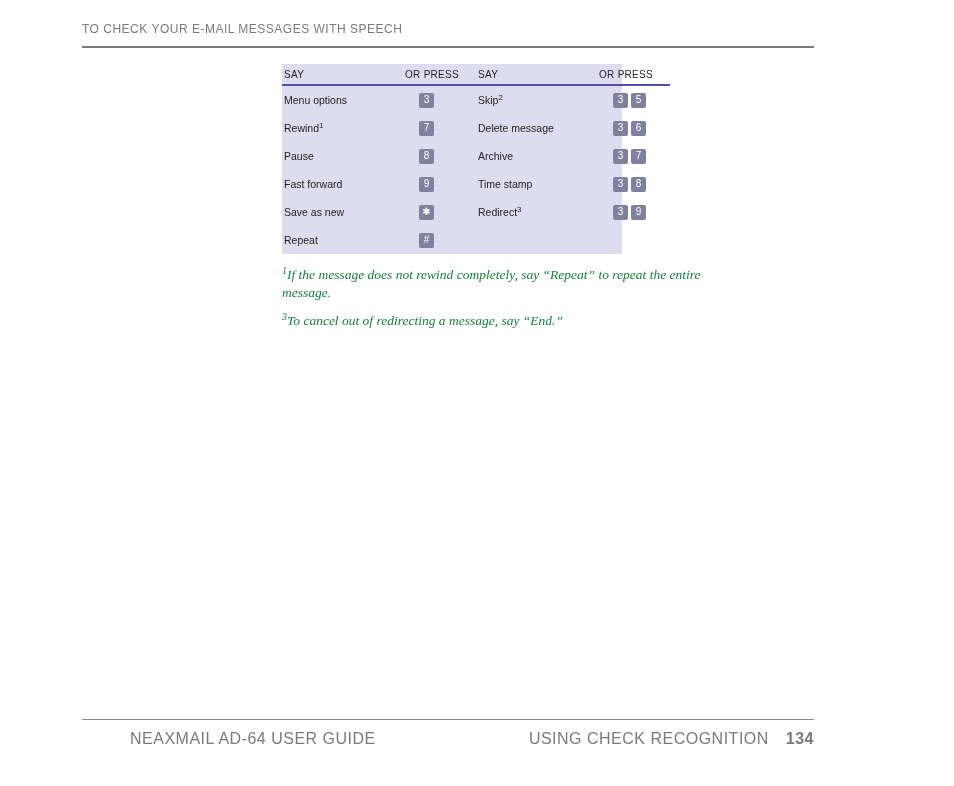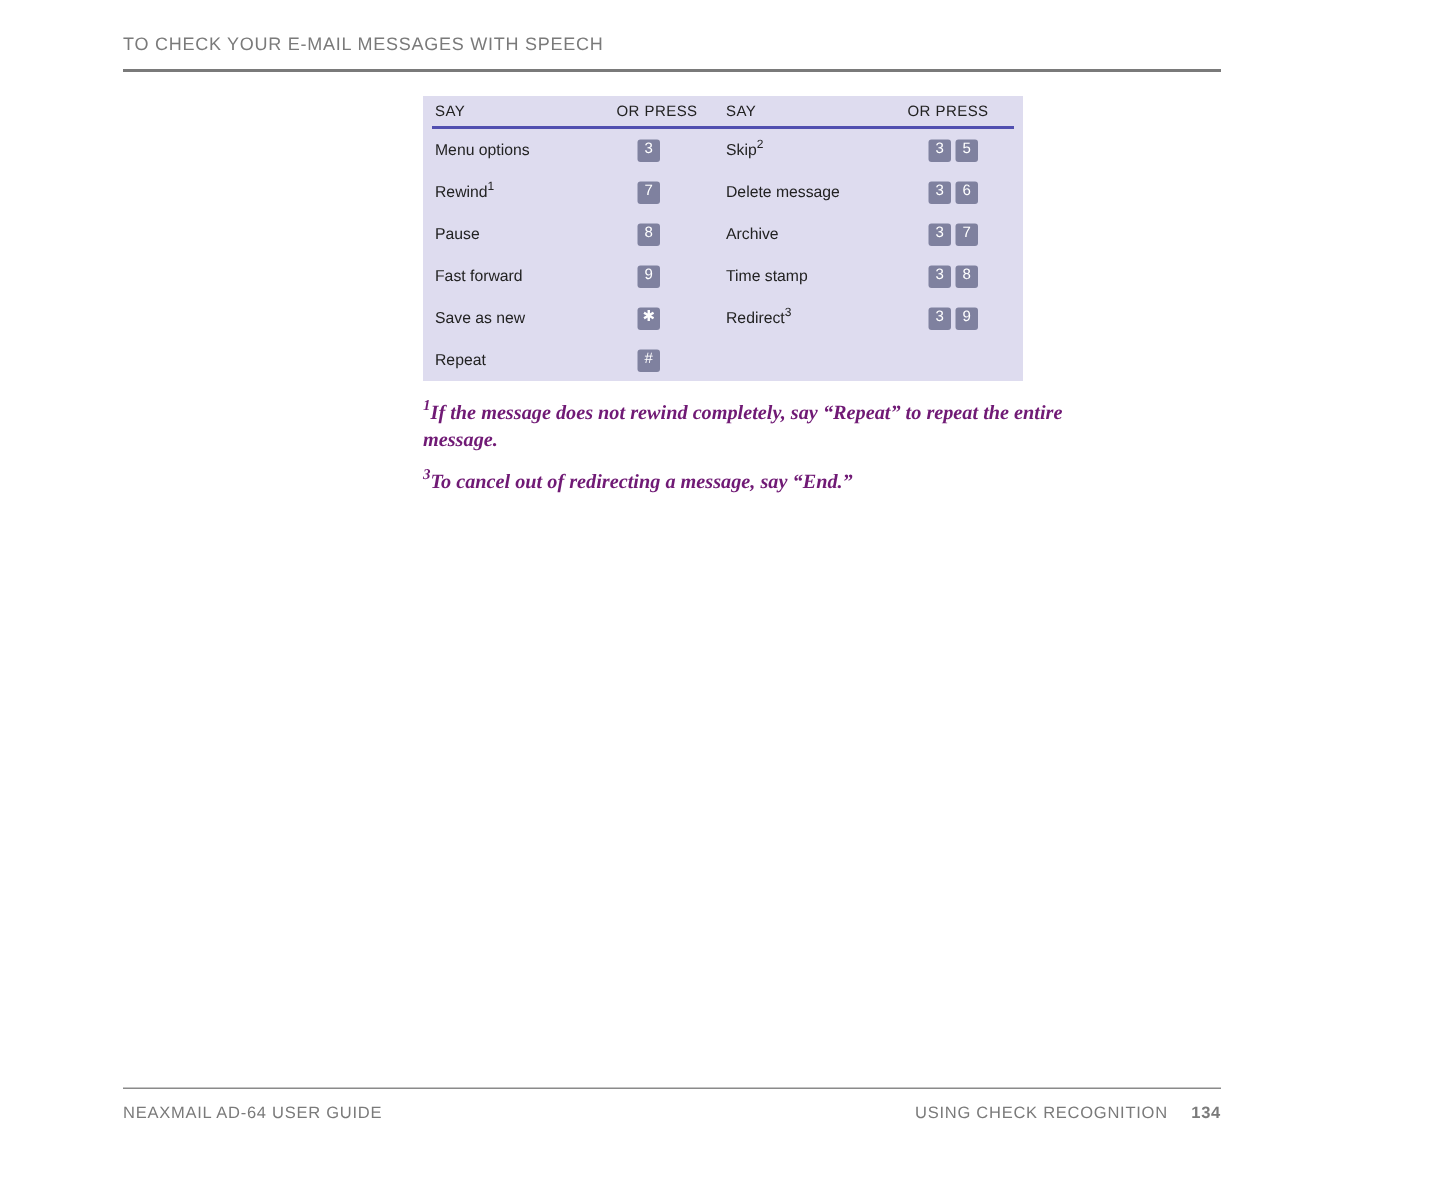--- a/index.html
+++ b/index.html
@@ -37,22 +37,21 @@
     .intro {
       font-size: 15px;
       color: #222;
       margin-bottom: 14px;
       letter-spacing: 0.1px;
     }
     .table-wrap {
       display: flex;
       gap: 0;
       background: #dedcef;
-      width: 400px;
-      justify-content: center;
+      width: 340px;
     }
     .col {
       flex: 0 0 194px;
       font-size: 11px;
     }
     .col-header {
       display: flex;
       height: 22px;
       align-items: center;
       border-bottom: 2px solid #514fb0;
@@ -94,42 +93,42 @@
     }
     sup { font-size: 8px; vertical-align: super; line-height: 0; }
     .footnotes {
       margin-top: 12px;
       width: 450px;
     }
     .footnote {
       font-family: Georgia, 'Times New Roman', serif;
       font-style: italic;
       font-size: 13.5px;
-      color: #701a75;
+      color: #15803d;
       margin-bottom: 10px;
       line-height: 1.35;
-      font-weight: bold;
     }
     .footnote sup { font-size: 10px; font-style: italic; }
     .footer {
       position: absolute;
       left: 0;
       right: 0;
       bottom: 10px;
     }
     .hr-bottom {
       border: none;
       border-top: 1px solid #8a8a8a;
       margin-bottom: 10px;
     }
     .footer-row {
       display: flex;
-      font-size: 11px;
+      font-size: 16px;
       color: #7a7a7a;
       letter-spacing: 0.5px;
+      margin-left: 48px;
     }
     .footer-left { flex: 1; }
     .footer-right { text-align: right; }
     .footer-page { margin-left: 12px; font-weight: bold; }
   </style>
 </head>
 <body>
 
 <div class="page">
   <div class="header-title">TO CHECK YOUR E-MAIL MESSAGES WITH SPEECH</div>

